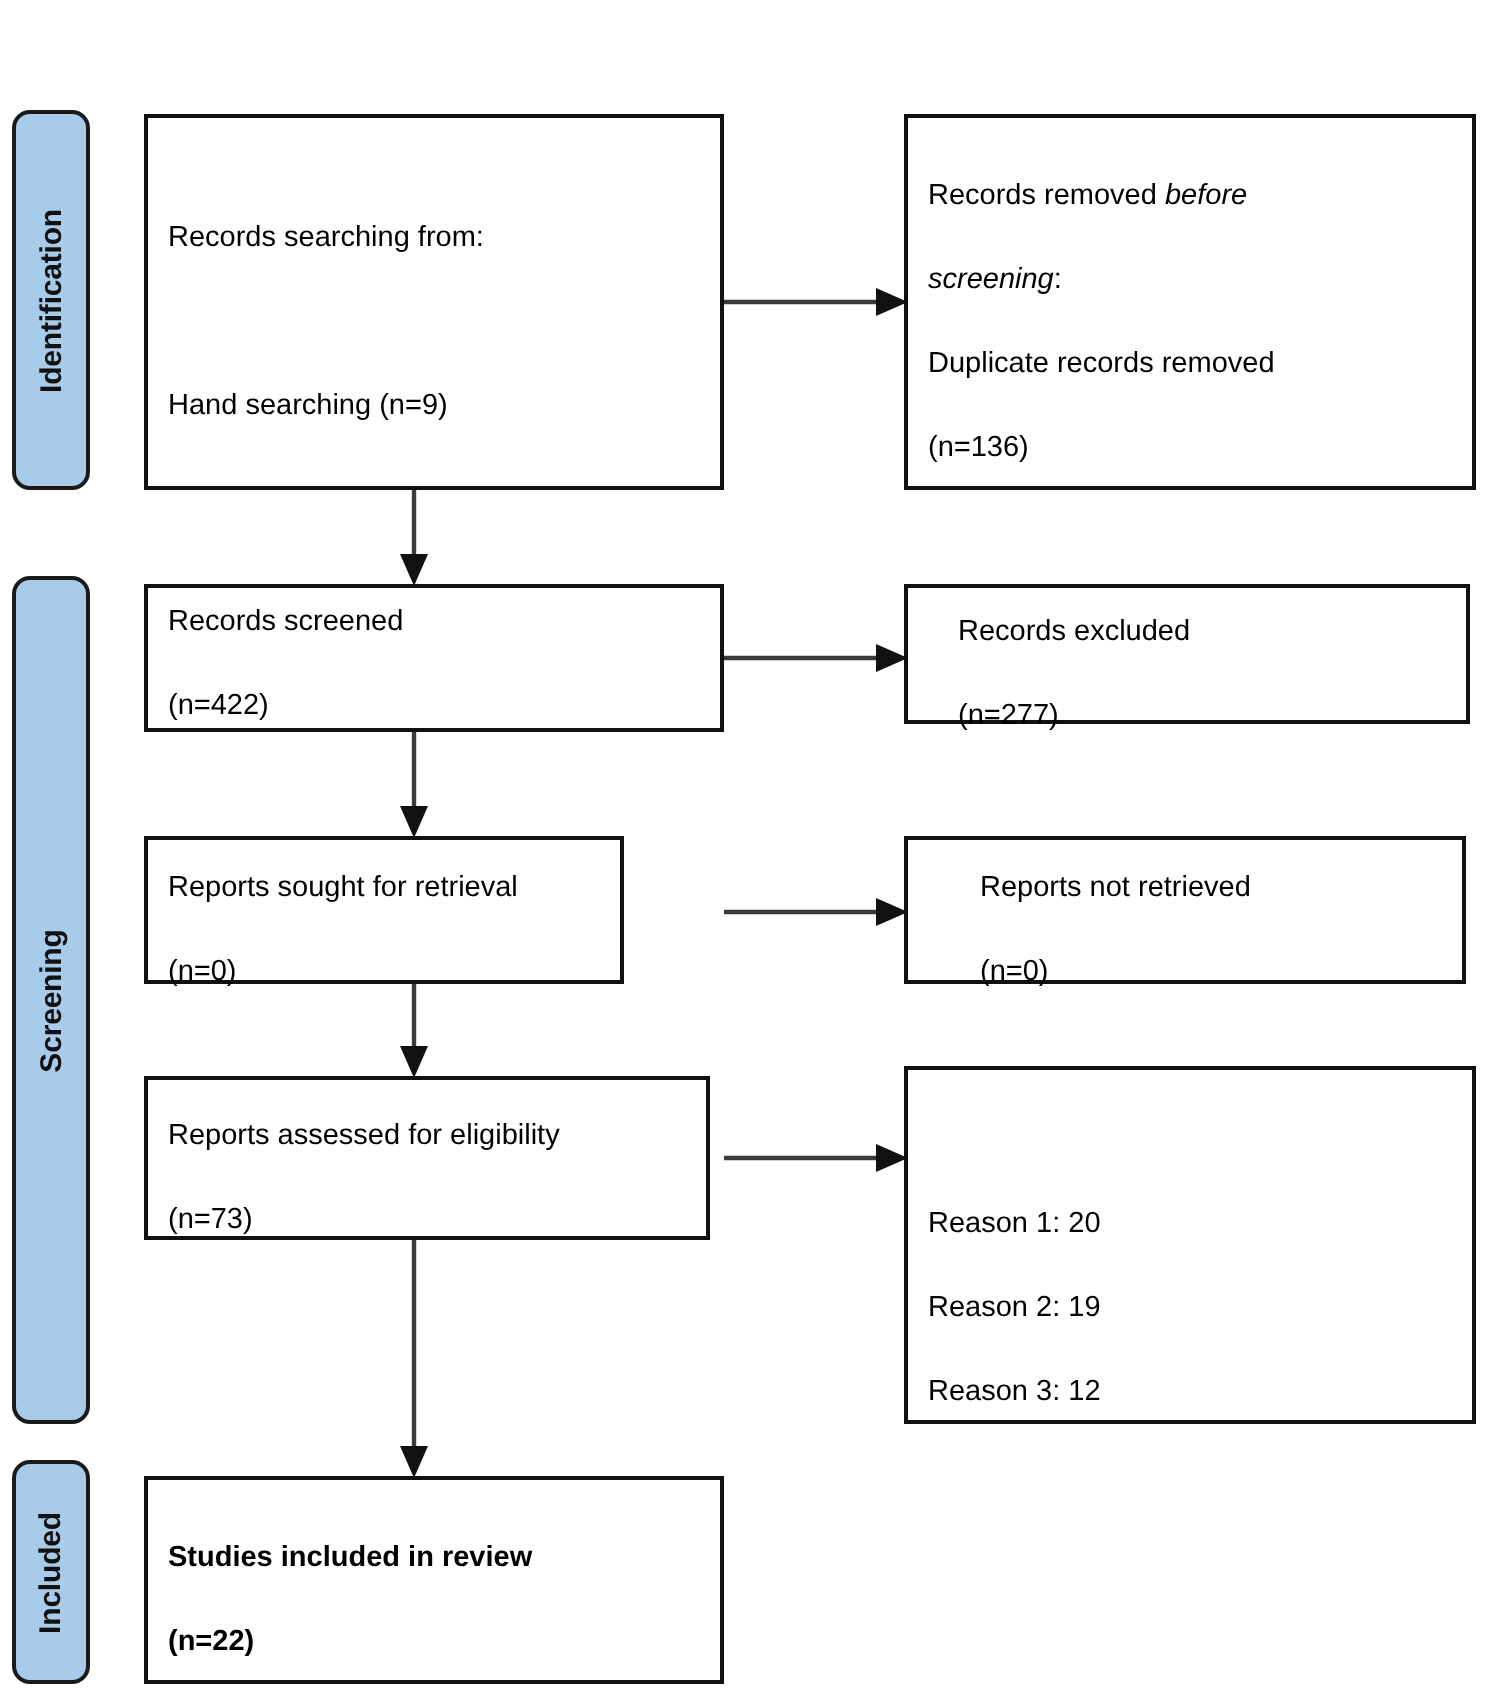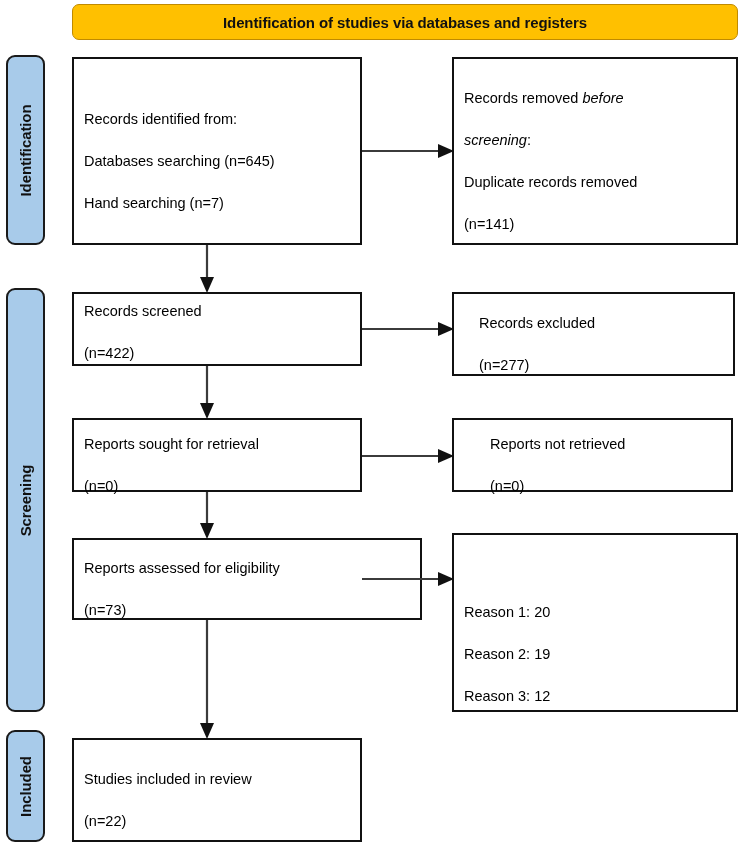--- a/index.html
+++ b/index.html
@@ -84,27 +84,27 @@
     font-size: 14.5px;
     line-height: 21px;
     color: #000000;
     white-space: pre-line;
   }
   .box-text em { font-style: italic; }
 
   
   #box-identified   { left: 72px;  top: 57px;  width: 290px; height: 188px; }
   #box-screened     { left: 72px;  top: 292px; width: 290px; height: 74px; justify-content: flex-end;  }
-  #box-sought       { left: 72px;  top: 418px; width: 290px; height: 74px;  }
-  #box-assessed     { left: 72px;  top: 538px; width: 350px; height: 82px;  }
-  #box-included     { left: 72px;  top: 738px; width: 290px; height: 104px; }
+  #box-sought       { left: 72px;  top: 418px; width: 240px; height: 74px;  }
+  #box-assessed     { left: 72px;  top: 538px; width: 283px; height: 82px;  }
+  #box-included     { left: 72px;  top: 738px; width: 290px; height: 104px; font-weight: bold; }
 
   
   #box-removed      { left: 452px; top: 57px;  width: 286px; height: 188px; }
-  #box-excluded-rec { left: 452px; top: 292px; width: 283px; height: 84px; padding-left: 25px;  }
+  #box-excluded-rec { left: 452px; top: 292px; width: 283px; height: 70px; padding-left: 25px;  }
   #box-notretrieved { left: 452px; top: 418px; width: 281px; height: 74px; padding-left: 36px;  }
   #box-excluded-rep { left: 452px; top: 533px; width: 286px; height: 179px; }
 
   
   .arrow-svg {
     position: absolute;
     overflow: visible;
     pointer-events: none;
   }
   .arrow-line {
@@ -122,50 +122,47 @@
   #arrow-v-1 { left: 198px; top: 245px; width: 18px; height: 48px; }
   #arrow-v-2 { left: 198px; top: 366px; width: 18px; height: 53px; }
   #arrow-v-3 { left: 198px; top: 492px; width: 18px; height: 47px; }
   #arrow-v-4 { left: 198px; top: 620px; width: 18px; height: 119px; }
 </style>
 </head>
 <body>
 
 <div id="diagram">
 
-  <div class="banner">
-    <span class="banner-text">Identification of studies via databases and registers</span>
-  </div>
 
   <div class="stage" id="stage-identification">
     <span class="stage-label">Identification</span>
   </div>
 
   <div class="stage" id="stage-screening">
     <span class="stage-label">Screening</span>
   </div>
 
   <div class="stage" id="stage-included">
     <span class="stage-label">Included</span>
   </div>
 
   <div class="box" id="box-identified">
     <div class="box-text">
-      <span>Records identified from:</span><br>
-      <span>Databases searching (n=645)</span><br>
-      <span>Hand searching (n=7)</span>
+      <span>Records searching from:</span><br>
+      <br>
+      <span>Hand searching (n=9)</span>
     </div>
   </div>
 
   <div class="box" id="box-removed">
     <div class="box-text">
       <span>Records removed </span><em>before</em><br>
       <em>screening</em><span>:</span><br>
       <span>Duplicate records removed</span><br>
-      <span>(n=141)</span>
+      <span>(n=136)</span>
     </div>
   </div>
 
   <div class="box" id="box-screened">
     <div class="box-text">
       <span>Records screened</span><br>
       <span>(n=422)</span>
     </div>
   </div>
 

